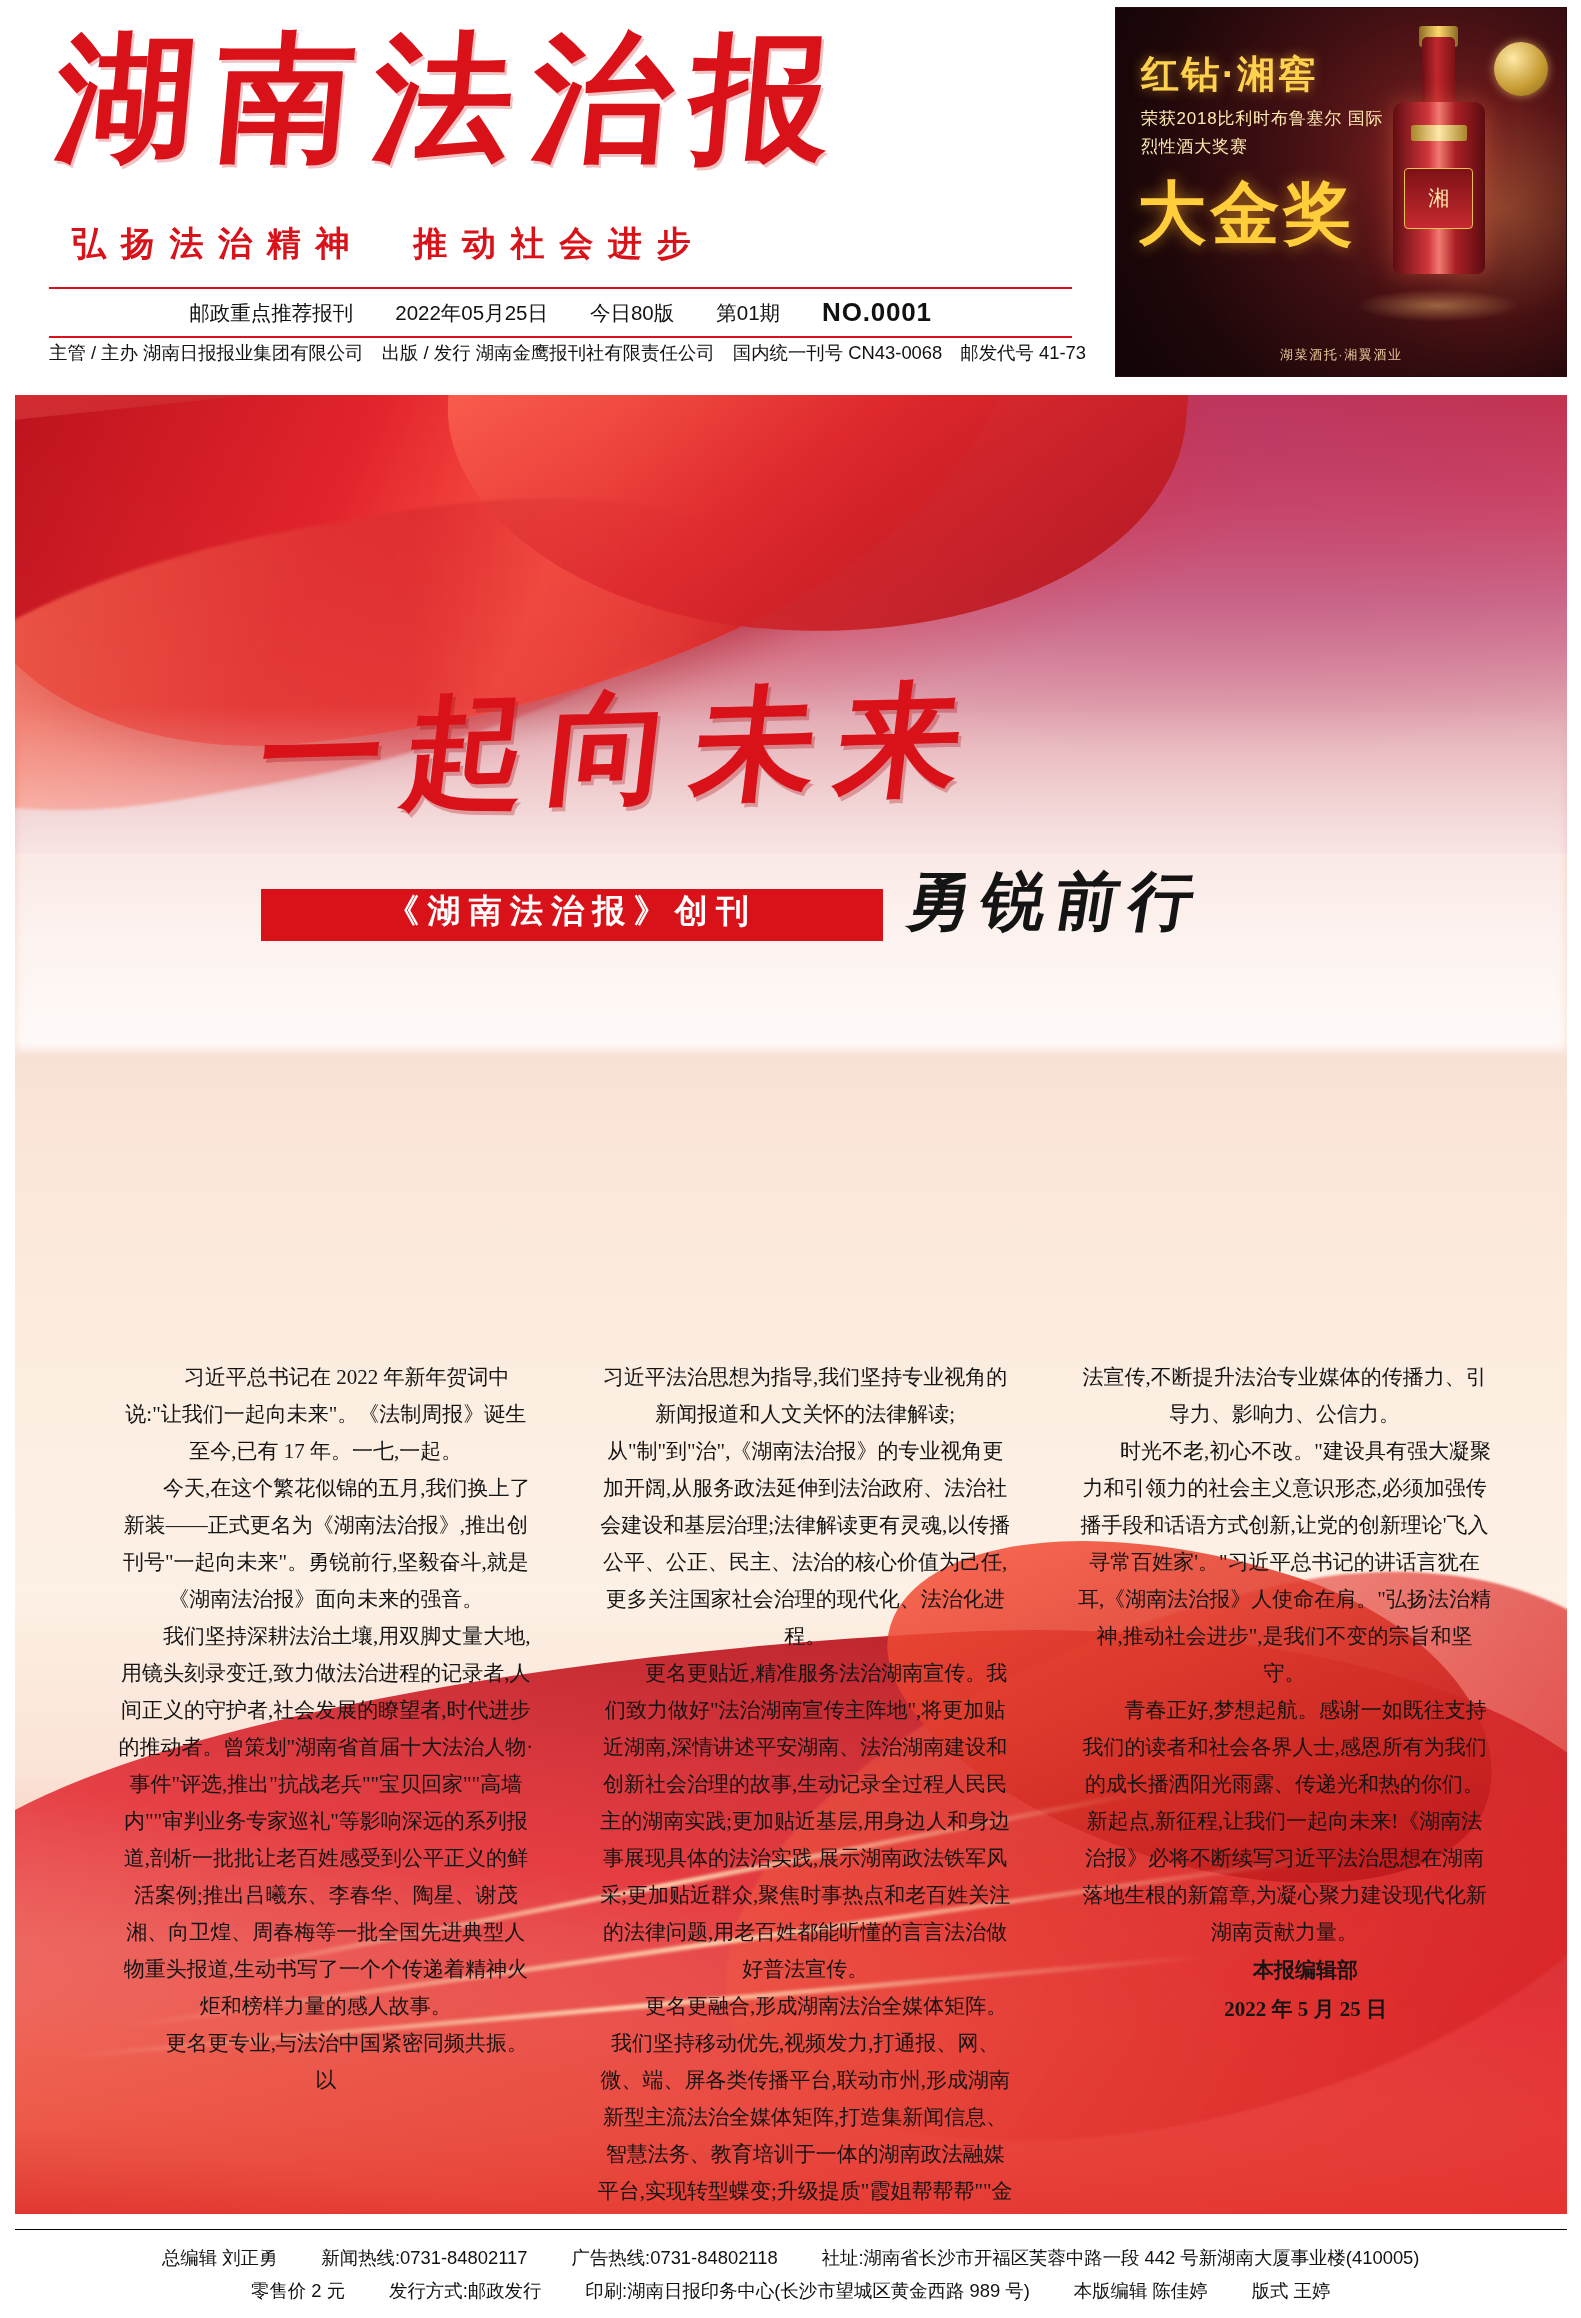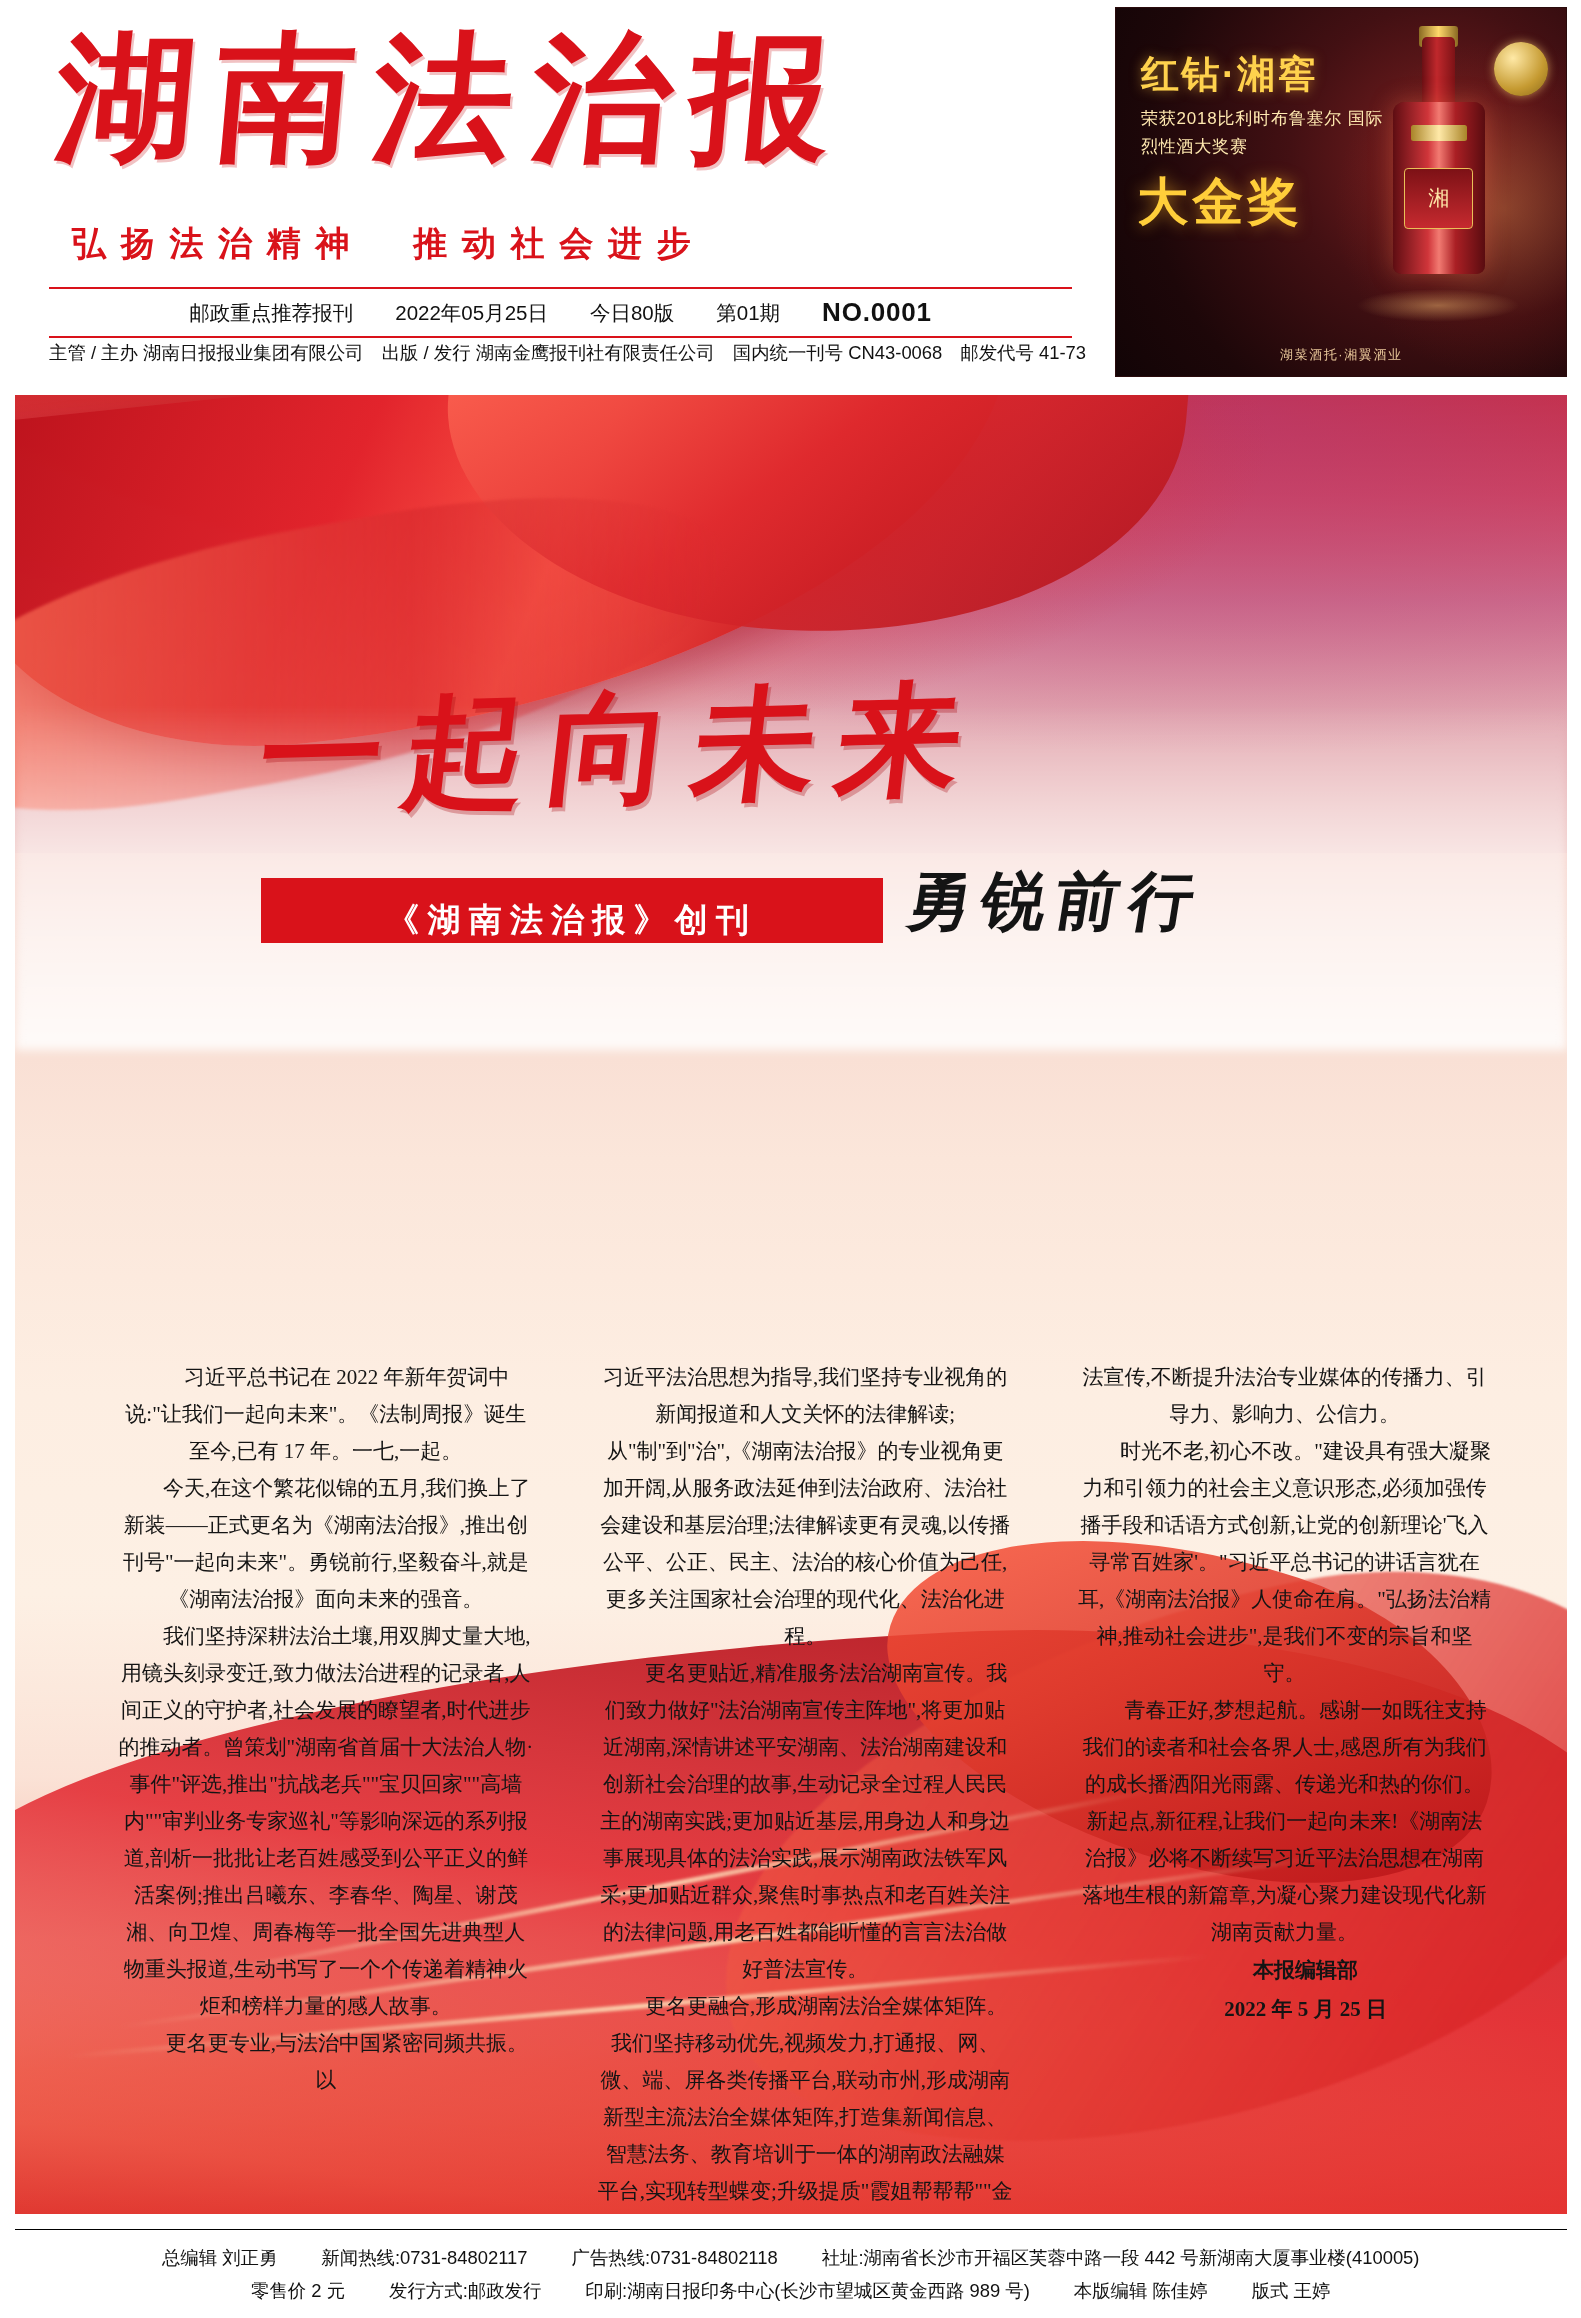--- a/index.html
+++ b/index.html
@@ -130,21 +130,21 @@
     font-size: 17px;
     line-height: 28px;
     letter-spacing: 0.8px;
   }
   .ad-line3 {
     position: absolute;
     left: 21px; top: 160px;
     color: #ffce3a;
     font-family: "DejaVu Serif", serif;
     font-weight: bold;
-    font-size: 51px;
+    font-size: 69px;
     letter-spacing: 4.1px;
     text-shadow: 0 0 14.7px rgba(255,180,40,0.6);
     white-space: nowrap;
   }
   .ad-foot {
     position: absolute;
     left: 0; bottom: 11.5px;
     width: 100%;
     text-align: center;
     color: #e9c79a;
@@ -311,24 +311,24 @@
     text-shadow: 3.3px 4.1px 0 rgba(170,10,18,0.30);
   }
   .hero-sub-wrap {
     position: absolute;
     left: 246px; top: 471px;
     width: 1089px;
     height: 75px;
   }
   .hero-sub-red {
     position: absolute;
-    left: 0; top: 12px;
-    width: 622px; height: 65px;
+    left: 0; top: 23px;
+    width: 622px; height: 52px;
     background: #d9121a;
-    display: flex; align-items: flex-end; justify-content: center;
+    display: flex; align-items: flex-start; justify-content: center;
   }
   .hero-sub-red span {
     color: #ffffff;
     font-family: "DejaVu Serif", serif;
     font-size: 33px;
     letter-spacing: 8.2px;
     font-weight: bold;
   }
   .hero-sub-black {
     position: absolute;

